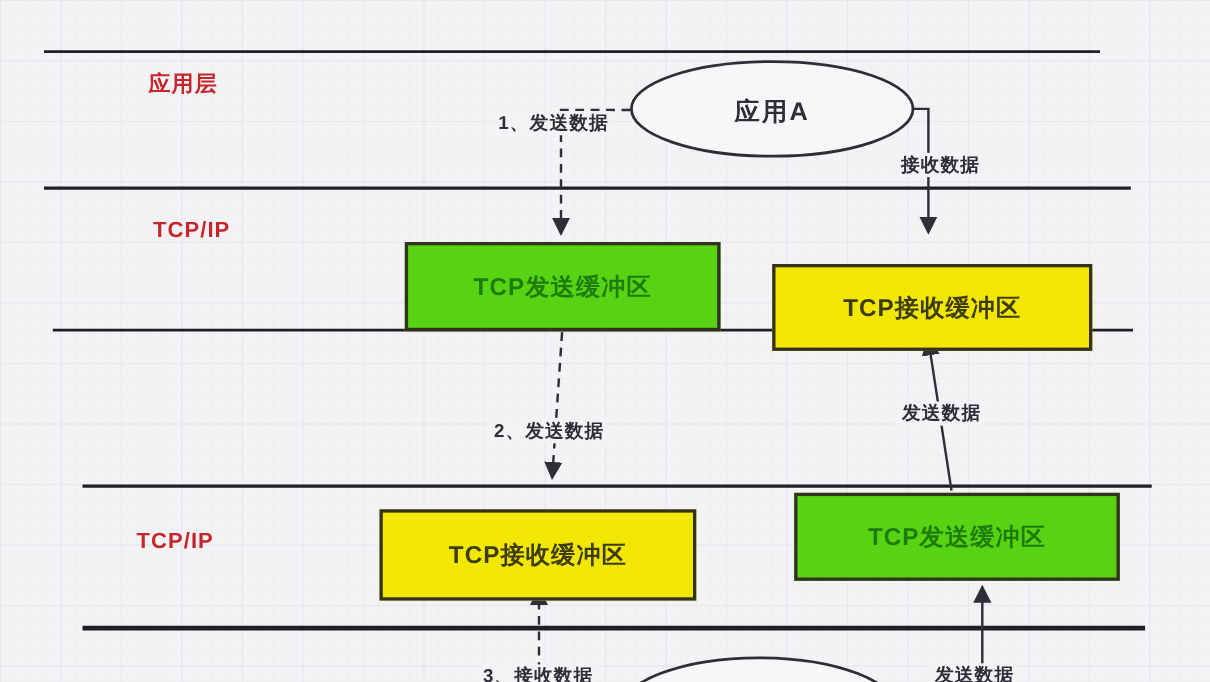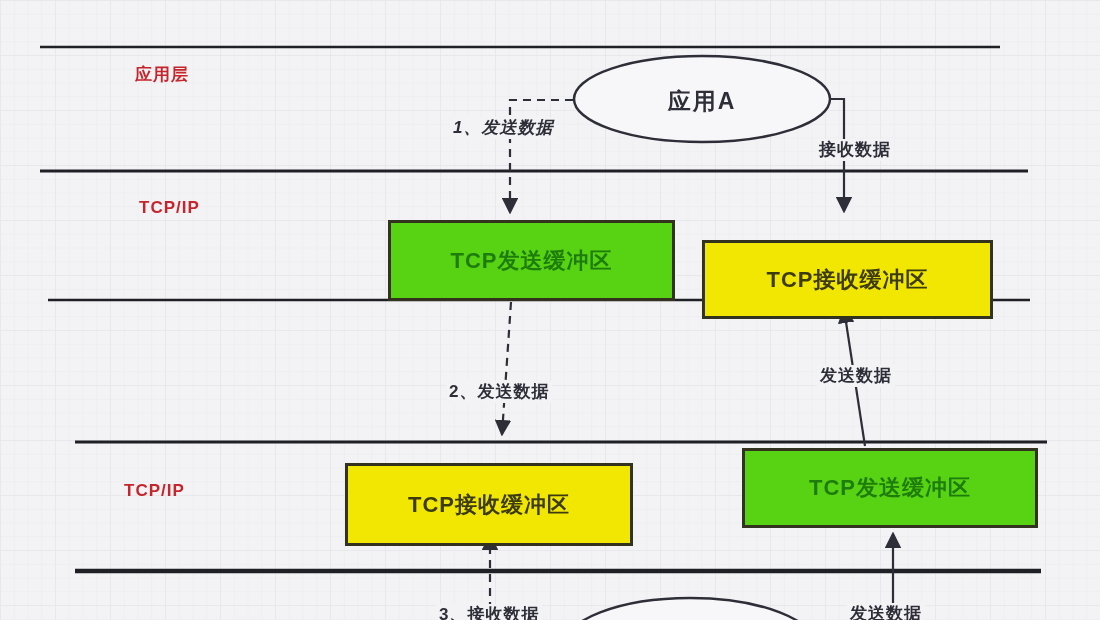--- a/index.html
+++ b/index.html
@@ -18,35 +18,35 @@
       linear-gradient(to right, #eeeef2 1px, transparent 1px),
       linear-gradient(to bottom, #eeeef2 1px, transparent 1px);
     background-size:55px 55px,55px 55px,13.75px 13.75px,13.75px 13.75px;
   }
   #diagram-svg{position:absolute;left:0;top:0;z-index:1;}
   .abs{position:absolute;z-index:2;}
 
   .layer-label{
     color:#c5262c;
     font-weight:bold;
-    font-size:17px;
+    font-size:20px;
     letter-spacing:1px;
     white-space:nowrap;
   }
   .buffer-box{
     position:absolute;z-index:2;
     display:flex;align-items:center;justify-content:center;
     border:3px solid #32321e;
     box-sizing:border-box;
     font-weight:bold;
     font-size:22px;
     letter-spacing:1px;
     white-space:nowrap;
   }
-  .buffer-green{background:#57d314;color:#1d7c0c;margin-left:20px;}
+  .buffer-green{background:#57d314;color:#1d7c0c;}
   .buffer-yellow{background:#f2e702;color:#3c3c10;margin-top:18px;}
 
   .arrow-label{
     position:absolute;z-index:3;
     color:#2e2e38;
     font-weight:bold;
     font-size:17px;
     letter-spacing:1px;
     white-space:nowrap;
     background:#f3f3f5;
@@ -96,20 +96,20 @@
   <div class="abs layer-label" style="left:139px;top:198px;">TCP/IP</div>
   <div class="abs layer-label" style="left:124px;top:481px;">TCP/IP</div>
 
   <div class="ellipse-label" style="left:577px;top:86px;width:250px;">应用A</div>
 
   <div class="buffer-box buffer-green" style="left:368px;top:220px;width:287px;height:81px;">TCP发送缓冲区</div>
   <div class="buffer-box buffer-yellow" style="left:702px;top:222px;width:291px;height:79px;">TCP接收缓冲区</div>
   <div class="buffer-box buffer-yellow" style="left:345px;top:445px;width:288px;height:83px;">TCP接收缓冲区</div>
   <div class="buffer-box buffer-green" style="left:722px;top:448px;width:296px;height:80px;">TCP发送缓冲区</div>
 
-  <div class="arrow-label" style="left:450px;top:117px;font-style:italic;">1、发送数据</div>
+  <div class="arrow-label" style="left:450px;top:101px;">1、发送数据</div>
   <div class="arrow-label" style="left:816px;top:139px;">接收数据</div>
   <div class="arrow-label" style="left:446px;top:364px;margin-top:17px;">2、发送数据</div>
   <div class="arrow-label" style="left:817px;top:365px;">发送数据</div>
   <div class="arrow-label" style="left:436px;top:604px;">3、接收数据</div>
   <div class="arrow-label" style="left:847px;top:603px;">发送数据</div>
 
 </div>
 
 </body></html>

